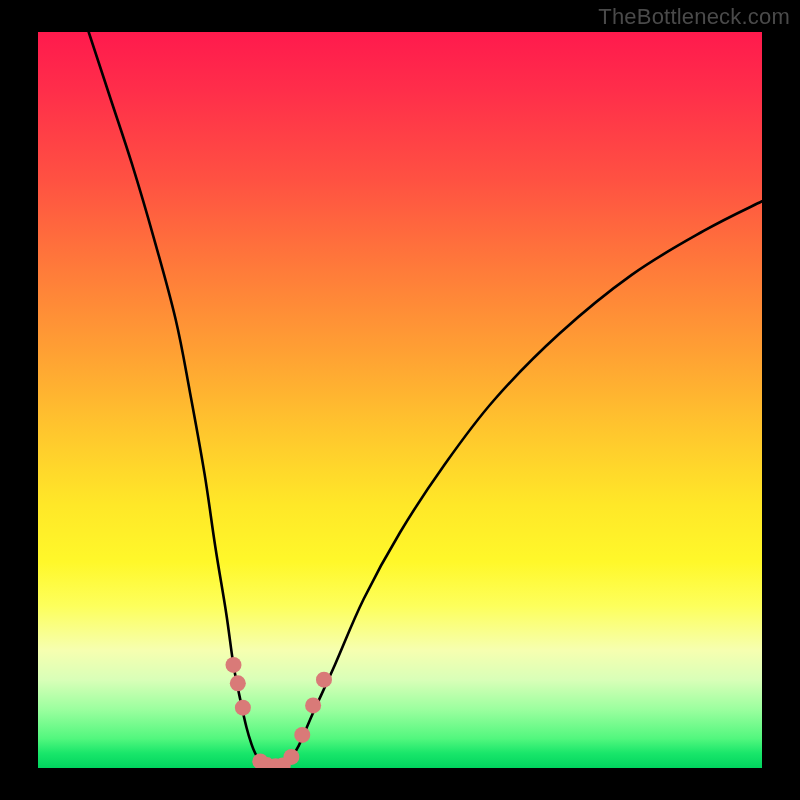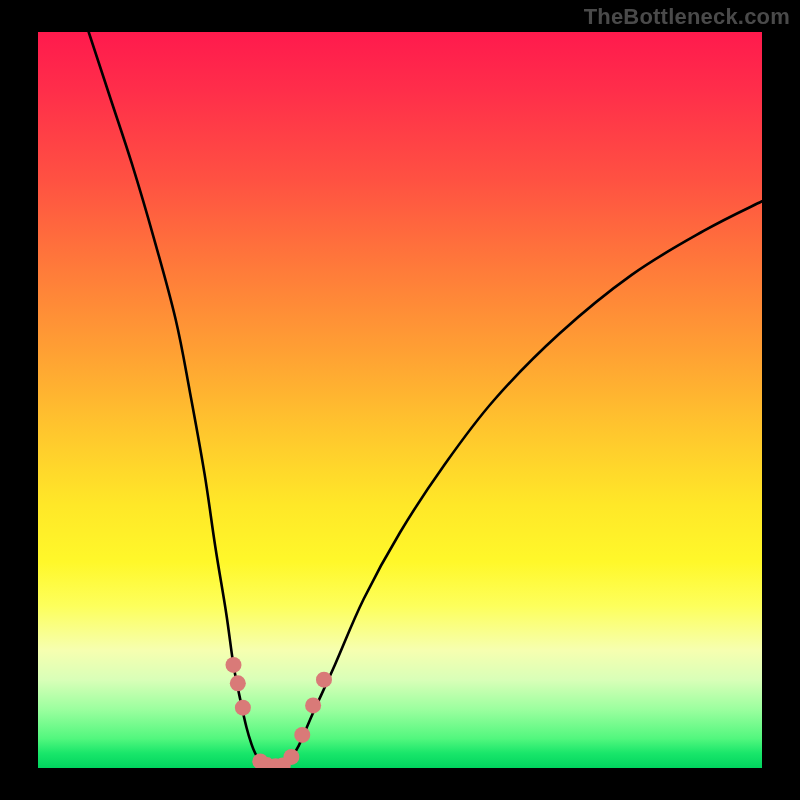--- a/index.html
+++ b/index.html
@@ -16,21 +16,21 @@
     width: 800px;
     height: 800px;
     background: #000;
   }
   .watermark {
     position: absolute;
     top: 4px;
     right: 10px;
     color: #4a4a4a;
     font-size: 22px;
-    font-weight: 700;
+    font-weight: 400;
     letter-spacing: 0.2px;
     z-index: 20;
   }
   .plot-area {
     position: absolute;
     left: 38px;
     top: 32px;
     width: 724px;
     height: 736px;
     overflow: hidden;

